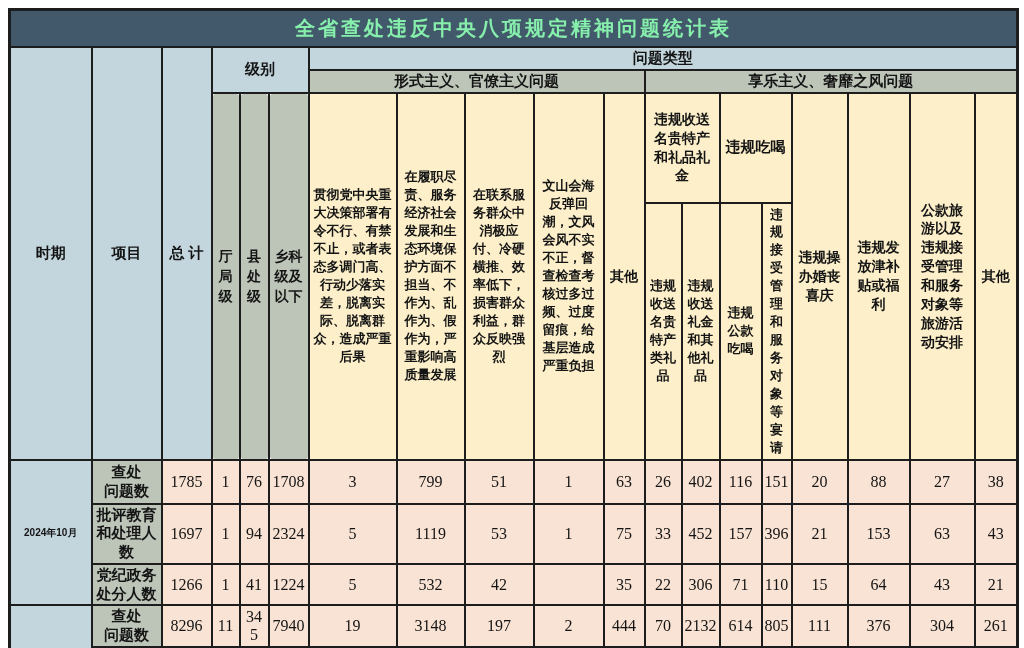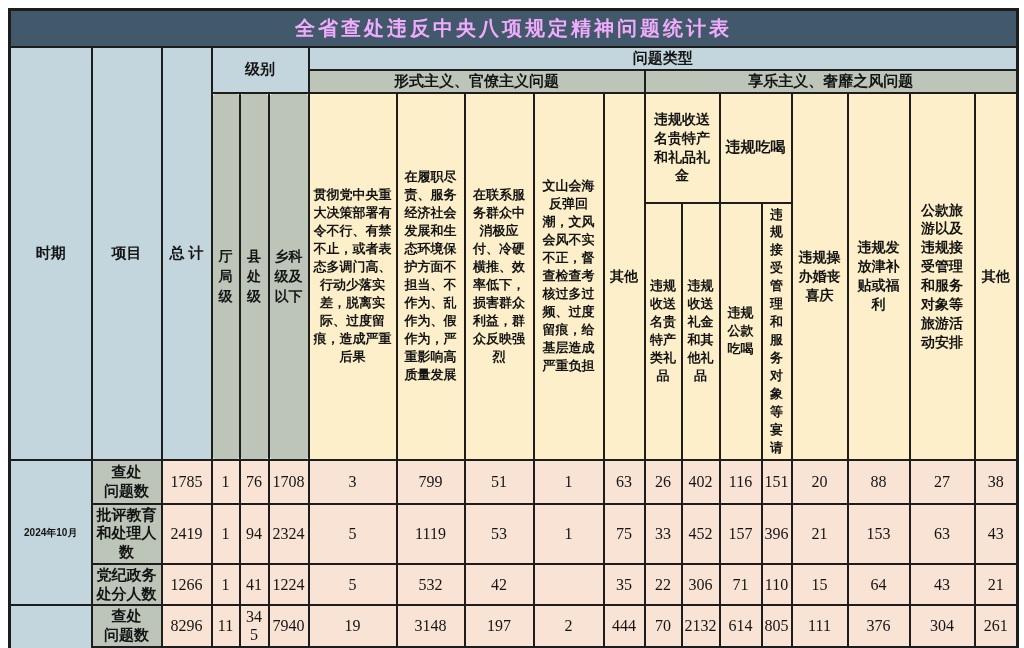--- a/index.html
+++ b/index.html
@@ -4,21 +4,21 @@
 <style>
   :root{
     --title-bg:#41596a; --header-blue:#c3d6de; --header-green:#bdc5b9;
     --header-cream:#fcefc9; --cell-peach:#f9e3d4; --border:#1d1d1d; --ink:#141414;
   }
   html,body{margin:0;padding:0;background:#ffffff;}
   body{font-family:"Liberation Sans", sans-serif; color:var(--ink);}
   .wrap{padding:8px; width:1008px;}
   table{border-collapse:collapse; table-layout:fixed; width:1008px; border:3px solid var(--border);}
   td{border:2px solid var(--border); text-align:center; vertical-align:middle; padding:1px 2px; overflow:hidden; word-break:break-all;}
-  .title-cell{background:var(--title-bg); color:#f0abfc; font-size:20px; font-weight:bold; letter-spacing:3px; border-bottom:2px solid var(--border);}
+  .title-cell{background:var(--title-bg); color:#86efac; font-size:20px; font-weight:bold; letter-spacing:3px; border-bottom:2px solid var(--border);}
   .blue{background:var(--header-blue);}
   .green{background:var(--header-green);}
   .cream{background:var(--header-cream);}
   .peach{background:var(--cell-peach);}
   .hdr{font-size:15px; font-weight:600;}
   .lvl{font-size:14px; font-weight:600; line-height:1.45; padding:2px 3px;border-radius:6px;}
   .small-hdr{font-size:13px; font-weight:600; line-height:1.38; padding:2px 3px;}
   .mid-hdr{font-size:14px; font-weight:600; line-height:1.35; padding:14px 4px;}
   .num-cell{font-family:"Liberation Serif", serif; font-size:16px;}
   .item-cell{font-size:15px; font-weight:600; white-space:pre-line; line-height:1.25; padding:1px 1px;margin-left:20px;}
@@ -70,21 +70,21 @@
 
     <tr class="r-b">
       <td colspan="5" class="green hdr">形式主义、官僚主义问题</td>
       <td colspan="8" class="green hdr">享乐主义、奢靡之风问题</td>
     </tr>
 
     <tr class="r-c">
       <td rowspan="2" class="green lvl">厅局级</td>
       <td rowspan="2" class="green lvl">县处级</td>
       <td rowspan="2" class="green lvl">乡科级及以下</td>
-      <td rowspan="2" class="cream small-hdr">贯彻党中央重大决策部署有令不行、有禁不止，或者表态多调门高、行动少落实差，脱离实际、过度留痕，造成严重后果</td>
+      <td rowspan="2" class="cream small-hdr">贯彻党中央重大决策部署有令不行、有禁不止，或者表态多调门高、行动少落实差，脱离实际、脱离群众，造成严重后果</td>
       <td rowspan="2" class="cream small-hdr">在履职尽责、服务经济社会发展和生态环境保护方面不担当、不作为、乱作为、假作为，严重影响高质量发展</td>
       <td rowspan="2" class="cream small-hdr">在联系服务群众中消极应付、冷硬横推、效率低下，损害群众利益，群众反映强烈</td>
       <td rowspan="2" class="cream small-hdr">文山会海反弹回潮，文风会风不实不正，督查检查考核过多过频、过度留痕，给基层造成严重负担</td>
       <td rowspan="2" class="cream mid-hdr">其他</td>
       <td colspan="2" class="cream mid-hdr">违规收送名贵特产和礼品礼金</td>
       <td colspan="2" class="cream hdr">违规吃喝</td>
       <td rowspan="2" class="cream mid-hdr">违规操办婚丧喜庆</td>
       <td rowspan="2" class="cream mid-hdr">违规发放津补贴或福利</td>
       <td rowspan="2" class="cream mid-hdr">公款旅游以及违规接受管理和服务对象等旅游活动安排</td>
       <td rowspan="2" class="cream mid-hdr">其他</td>
@@ -118,21 +118,21 @@
           <td class="peach num-cell">151</td>
           <td class="peach num-cell">20</td>
           <td class="peach num-cell">88</td>
           <td class="peach num-cell">27</td>
           <td class="peach num-cell">38</td>
         </tr>
         <tr class="rh1">
           <td class="green item-cell">批评教育
 和处理人
 数</td>
-          <td class="peach num-cell">2419</td>
+          <td class="peach num-cell">1697</td>
           <td class="peach num-cell">1</td>
           <td class="peach num-cell">94</td>
           <td class="peach num-cell">2324</td>
           <td class="peach num-cell">5</td>
           <td class="peach num-cell">1119</td>
           <td class="peach num-cell">53</td>
           <td class="peach num-cell">1</td>
           <td class="peach num-cell">75</td>
           <td class="peach num-cell">33</td>
           <td class="peach num-cell">452</td>

